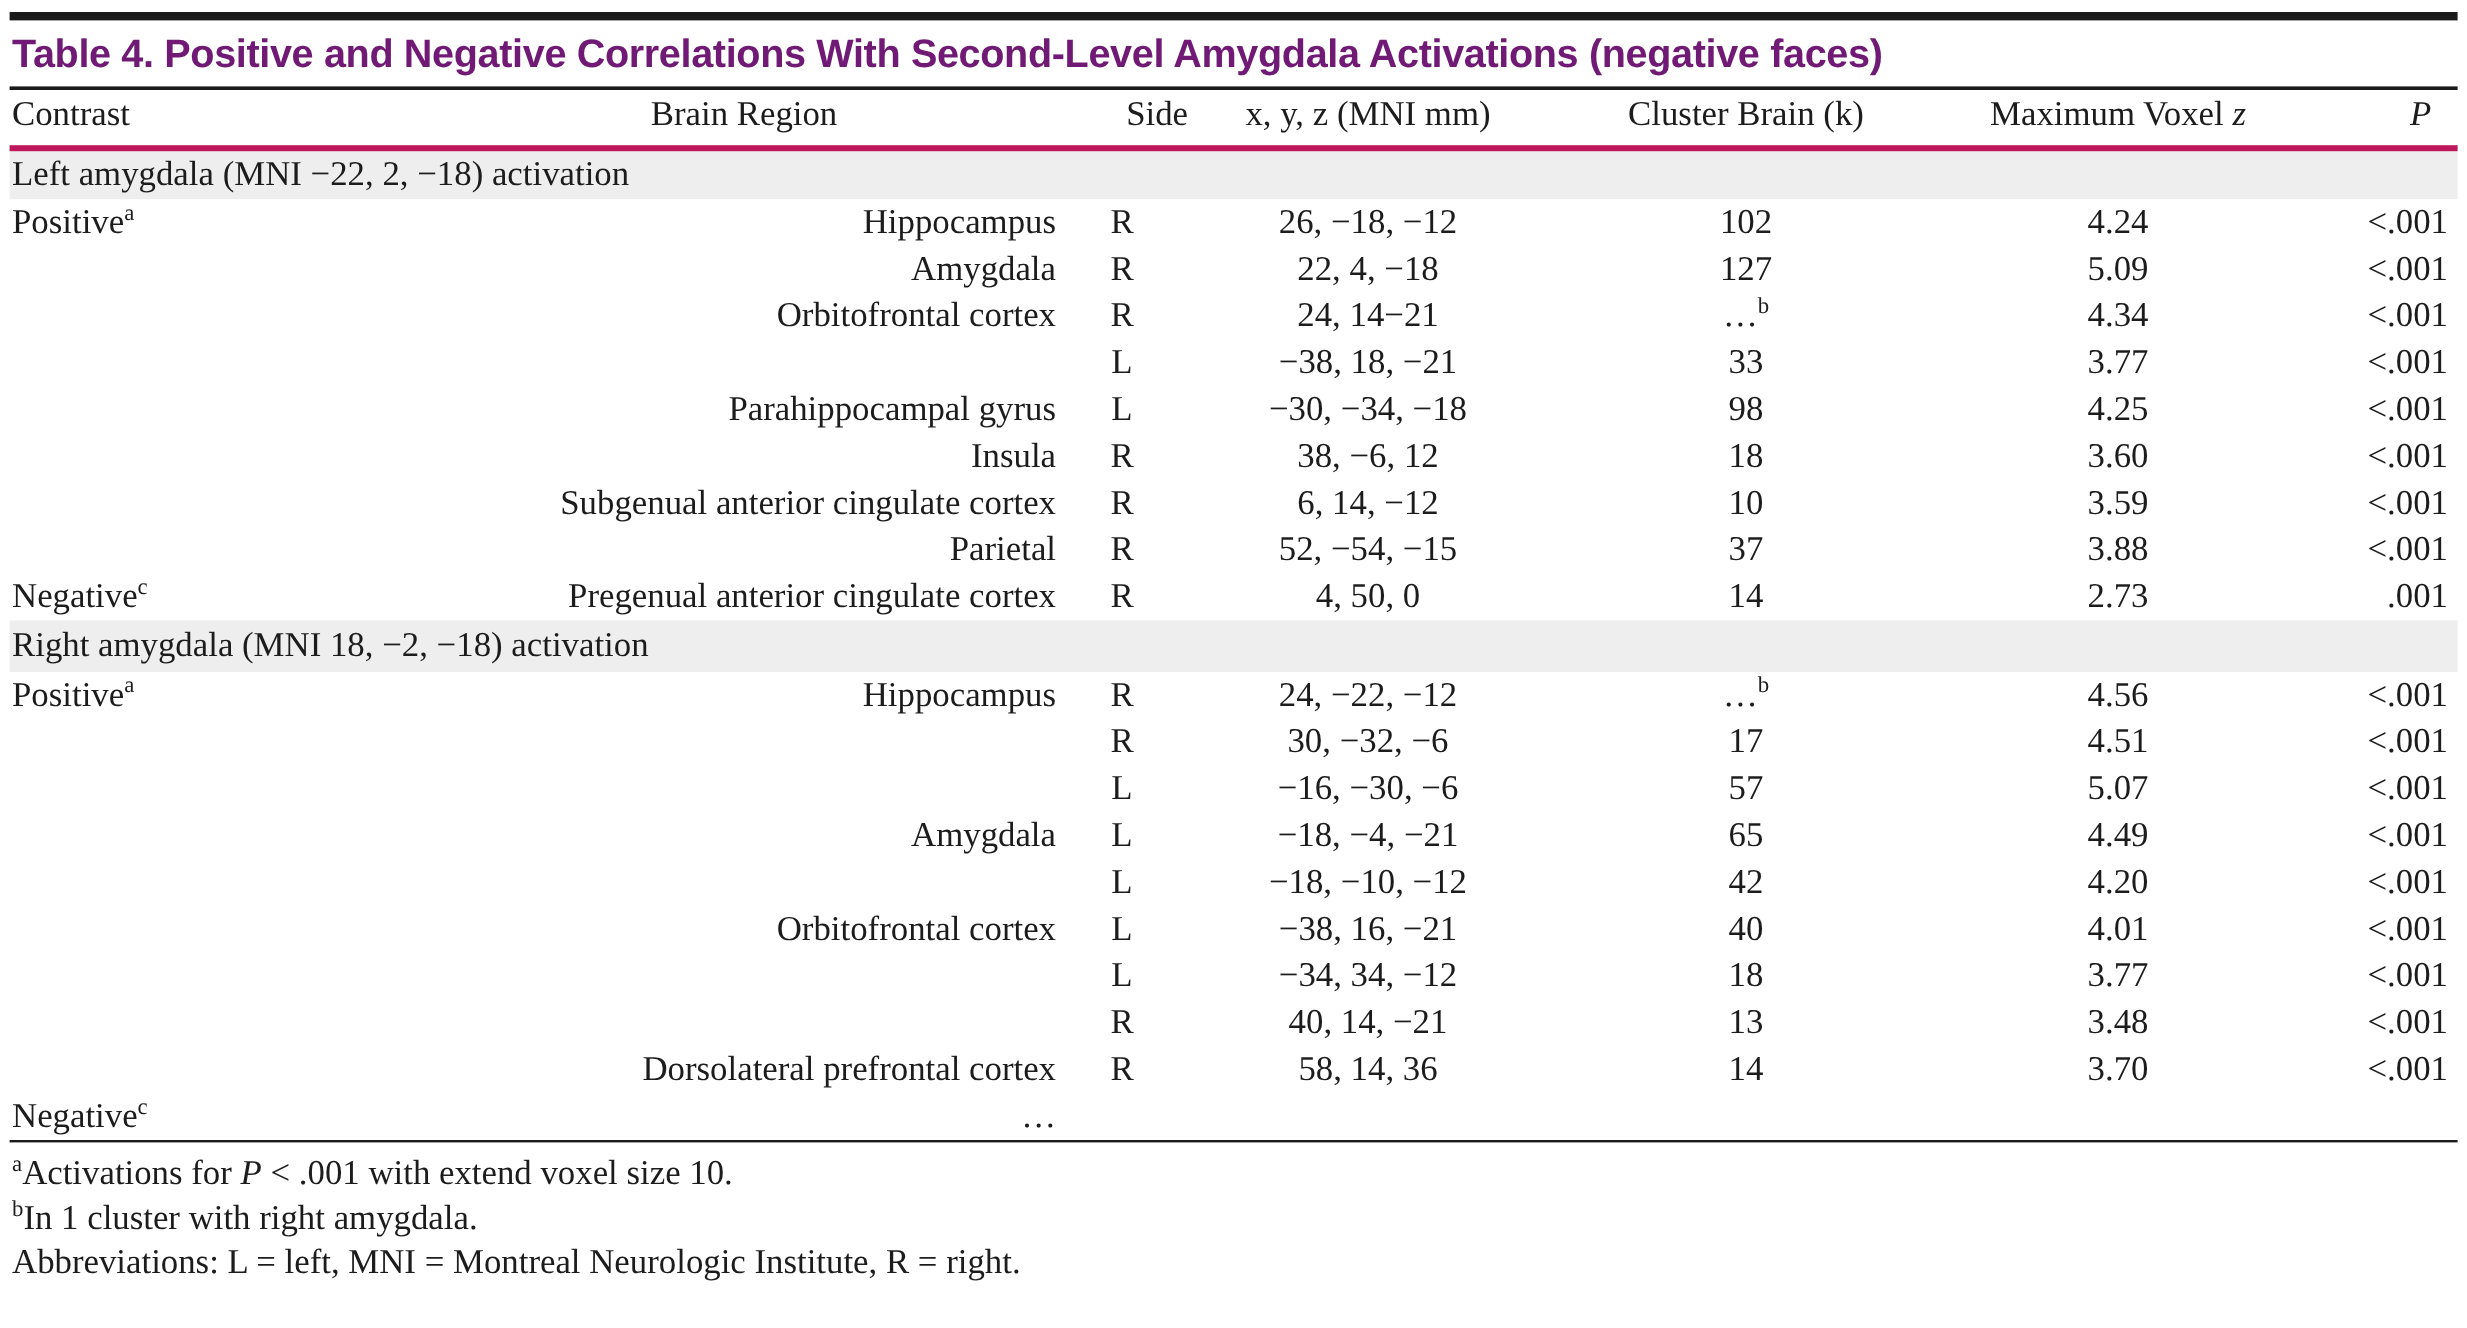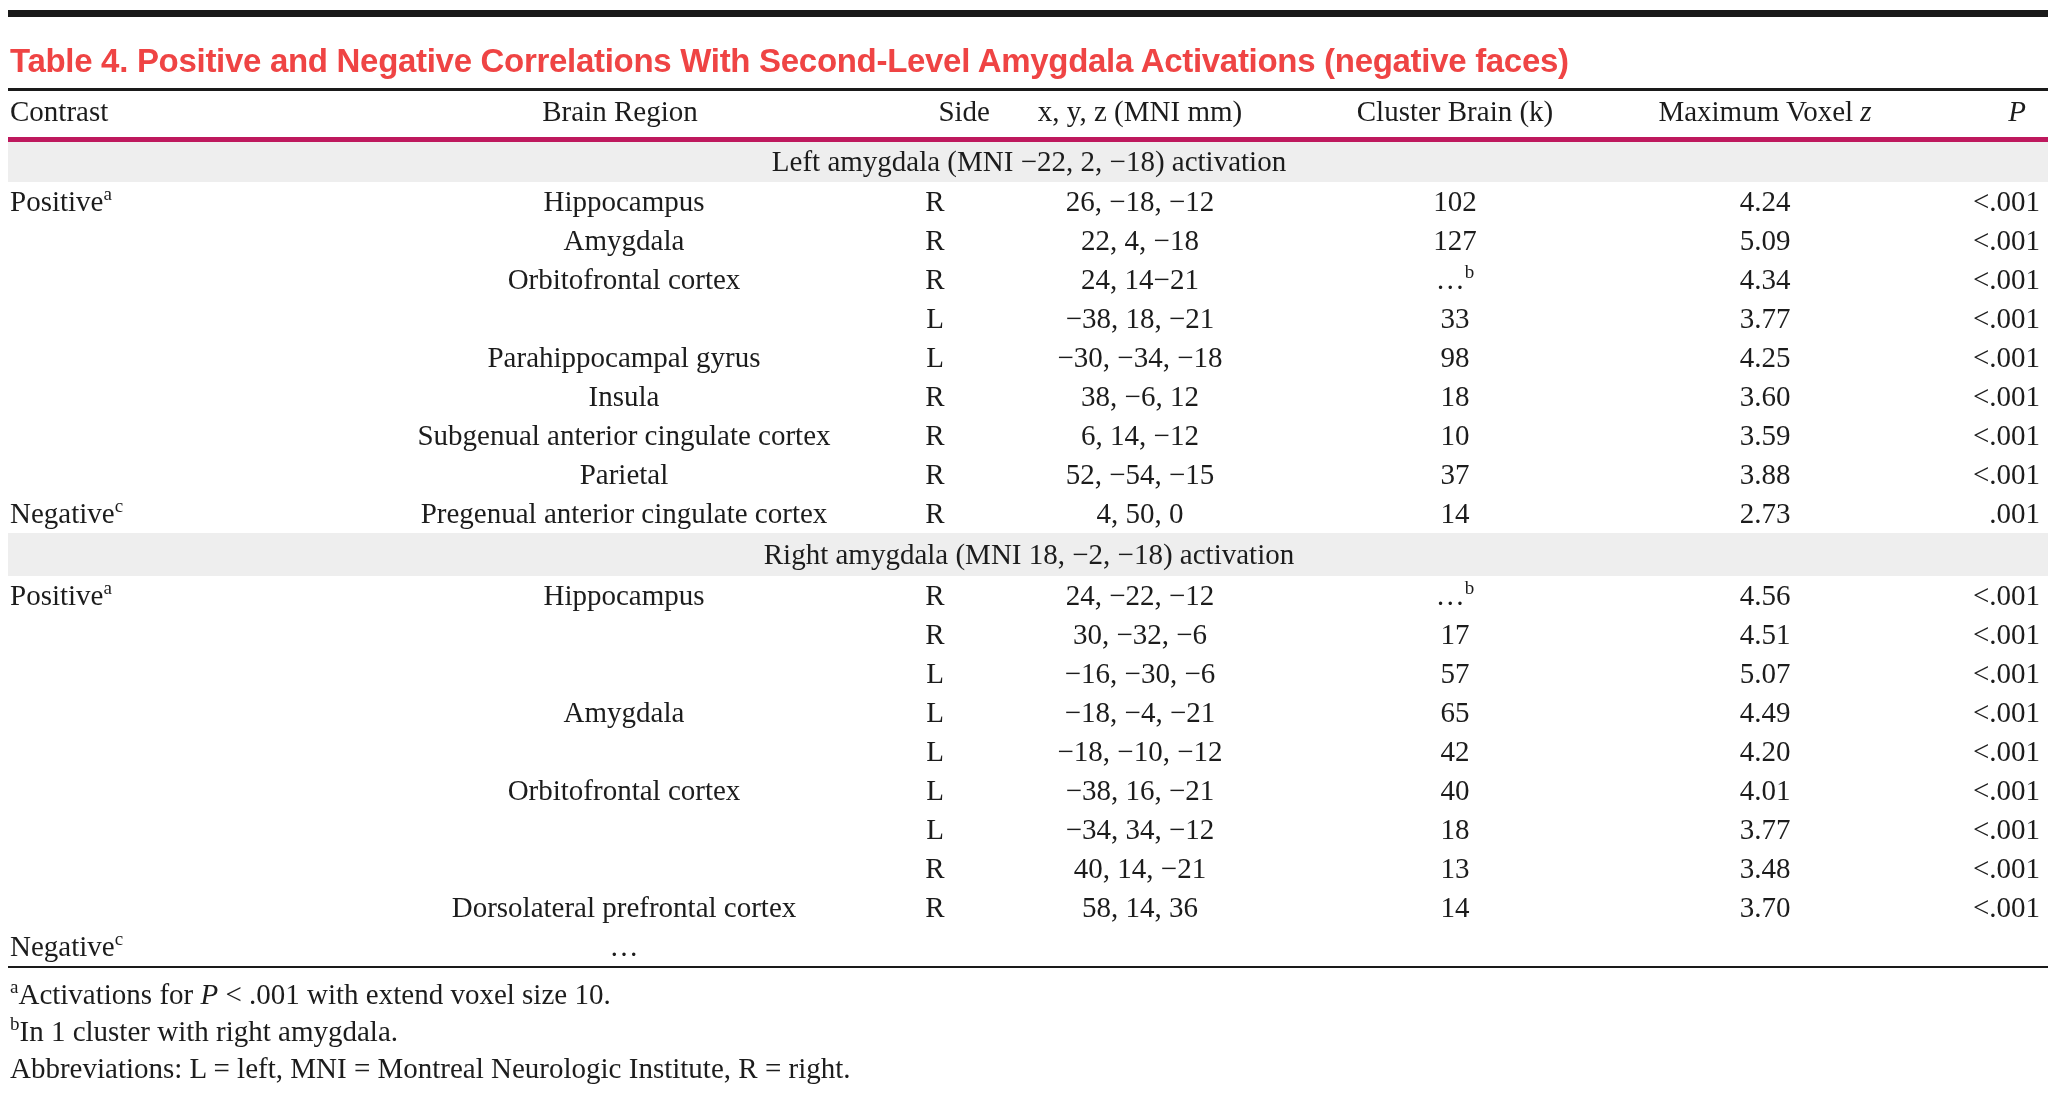--- a/index.html
+++ b/index.html
@@ -11,24 +11,23 @@
   }
   .page { padding: 10px 8px 0 8px; }
 
   .top-bar { height: 7px; background: #1a1a1a; }
 
   .title {
     font-family: "Liberation Sans", "DejaVu Sans", sans-serif;
     font-weight: bold;
     font-size: 33px;
     letter-spacing: -0.3px;
-    color: #ef4444;
+    color: #701a75;
     padding: 9px 2px 8px 2px;
     border-bottom: 3px solid #1a1a1a;
-    margin-top: 16px;
   }
 
   table {
     width: 100%;
     border-collapse: collapse;
     table-layout: fixed;
     font-size: 29px;
   }
   col.c-contrast { width: 352px; }
   col.c-region   { width: 520px; }
@@ -51,25 +50,25 @@
   th.h-side     { text-align: right; }
   th.h-xyz      { text-align: center; }
   th.h-cluster  { text-align: center; }
   th.h-z        { text-align: center; }
   th.h-p        { text-align: right; padding-right: 22px; }
 
   tbody td { height: 39px; vertical-align: middle; white-space: nowrap; }
   td.section-band {
     background: #eeeeee;
     height: 43px;
-    text-align: center;
+    text-align: left;
     padding-left: 2px;
   }
   td.td-contrast { text-align: left; padding-left: 2px; }
-  td.td-region   { text-align: center; padding-left: 8px; margin-top: 12px; }
+  td.td-region   { text-align: right; padding-left: 8px; margin-top: 12px; }
   td.td-side     { text-align: center; }
   td.td-xyz      { text-align: center; }
   td.td-cluster  { text-align: center; }
   td.td-z        { text-align: center; }
   td.td-p        { text-align: right; padding-right: 8px; }
 
   sup {
     font-size: 19px;
     line-height: 0;
     vertical-align: baseline;

